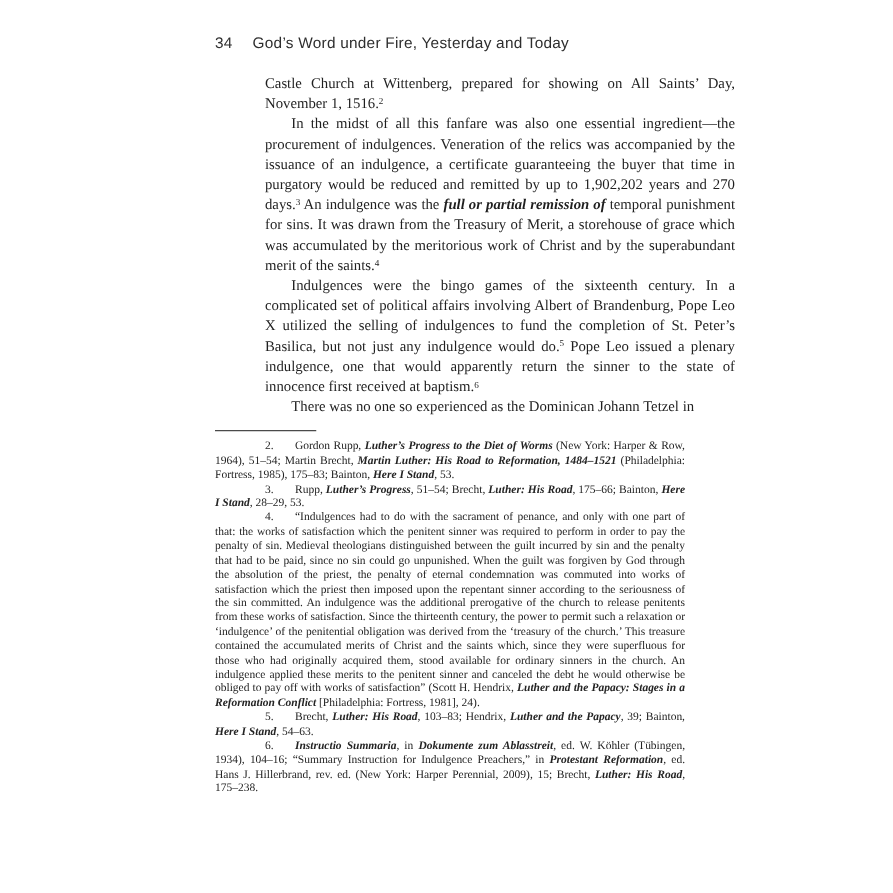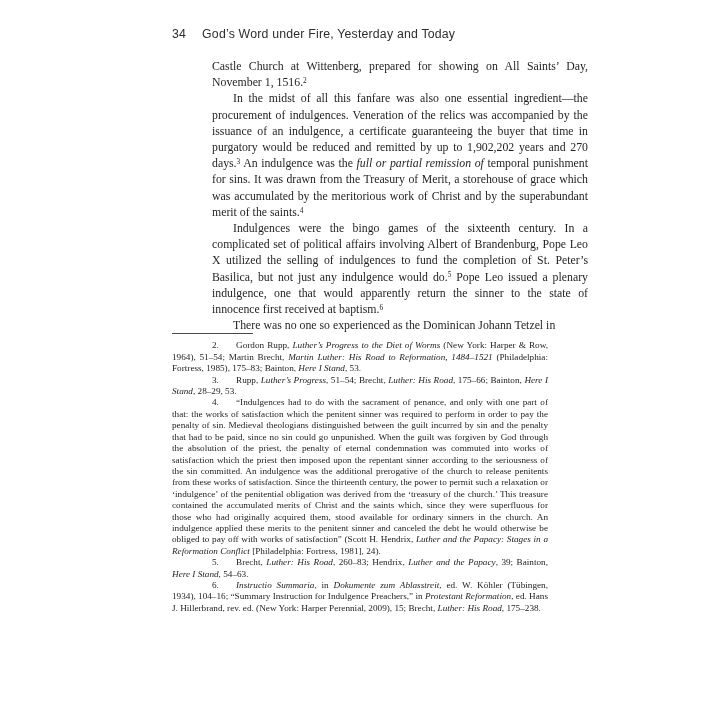--- a/index.html
+++ b/index.html
@@ -34,35 +34,35 @@
   }
   .body-para.indent { text-indent: 21px; }
   .section-heading {
     font-family: "Liberation Sans", sans-serif;
     font-weight: bold;
     font-size: 14.6px;
     letter-spacing: -0.1px;
     color: #101010;
     margin: 13px 0 7px 0;
   }
-  .footnotes { width: 376px; }
+  .footnotes { margin-top: 11px; width: 376px; }
   .footnote-rule {
     width: 81px;
     border-top: 1.5px solid #4a4a4a;
     margin-bottom: 6px;
   }
   .footnote {
     font-size: 9.2px;
     line-height: 11.4px;
     text-align: justify;
     text-indent: 20px;
     color: #242424;
   }
   .fn-num { display: inline-block; width: 44px; }
-  .italic { font-style: italic; }
+  .italic { font-style: italic; font-weight: bold; }
   sup {
     font-size: 62%;
     line-height: 0;
     position: relative;
     top: -0.45em;
     vertical-align: baseline;
   }
 </style>
 </head>
 <body>
@@ -79,17 +79,17 @@
     <p class="body-para indent"><span>In the midst of all this fanfare was also one essential ingredient—the procurement of indulgences. Veneration of the relics was accompanied by the issuance of an indulgence, a certificate guaranteeing the buyer that time in purgatory would be reduced and remitted by up to 1,902,202 years and 270 days.</span><sup>3</sup><span> An indulgence was the </span><span class="italic">full or partial remission of</span><span> temporal punishment for sins. It was drawn from the Treasury of Merit, a storehouse of grace which was accumulated by the meritorious work of Christ and by the superabundant merit of the saints.</span><sup>4</sup></p>
     <p class="body-para indent"><span>Indulgences were the bingo games of the sixteenth century. In a complicated set of political affairs involving Albert of Brandenburg, Pope Leo X utilized the selling of indulgences to fund the completion of St. Peter’s Basilica, but not just any indulgence would do.</span><sup>5</sup><span> Pope Leo issued a plenary indulgence, one that would apparently return the sinner to the state of innocence first received at baptism.</span><sup>6</sup></p>
     <p class="body-para indent"><span>There was no one so experienced as the Dominican Johann Tetzel in</span></p>
   </main>
 
   <footer class="footnotes">
     <div class="footnote-rule"></div>
     <p class="footnote"><span class="fn-num">2.</span><span><span>Gordon Rupp, </span><span class="italic">Luther’s Progress to the Diet of Worms</span><span> (New York: Harper &amp; Row, 1964), 51–54; Martin Brecht, </span><span class="italic">Martin Luther: His Road to Reformation, 1484–1521</span><span> (Philadelphia: Fortress, 1985), 175–83; Bainton, </span><span class="italic">Here I Stand</span><span>, 53.</span></span></p>
     <p class="footnote"><span class="fn-num">3.</span><span><span>Rupp, </span><span class="italic">Luther’s Progress</span><span>, 51–54; Brecht, </span><span class="italic">Luther: His Road</span><span>, 175–66; Bainton, </span><span class="italic">Here I Stand</span><span>, 28–29, 53.</span></span></p>
     <p class="footnote"><span class="fn-num">4.</span><span><span>“Indulgences had to do with the sacrament of penance, and only with one part of that: the works of satisfaction which the penitent sinner was required to perform in order to pay the penalty of sin. Medieval theologians distinguished between the guilt incurred by sin and the penalty that had to be paid, since no sin could go unpunished. When the guilt was forgiven by God through the absolution of the priest, the penalty of eternal condemnation was commuted into works of satisfaction which the priest then imposed upon the repentant sinner according to the seriousness of the sin committed. An indulgence was the additional prerogative of the church to release penitents from these works of satisfaction. Since the thirteenth century, the power to permit such a relaxation or ‘indulgence’ of the penitential obligation was derived from the ‘treasury of the church.’ This treasure contained the accumulated merits of Christ and the saints which, since they were superfluous for those who had originally acquired them, stood available for ordinary sinners in the church. An indulgence applied these merits to the penitent sinner and canceled the debt he would otherwise be obliged to pay off with works of satisfaction” (Scott H. Hendrix, </span><span class="italic">Luther and the Papacy: Stages in a Reformation Conflict</span><span> [Philadelphia: Fortress, 1981], 24).</span></span></p>
-    <p class="footnote"><span class="fn-num">5.</span><span><span>Brecht, </span><span class="italic">Luther: His Road</span><span>, 260–83; Hendrix, </span><span class="italic">Luther and the Papacy</span><span>, 39; Bainton, </span><span class="italic">Here I Stand</span><span>, 54–63.</span></span></p>
+    <p class="footnote"><span class="fn-num">5.</span><span><span>Brecht, </span><span class="italic">Luther: His Road</span><span>, 103–83; Hendrix, </span><span class="italic">Luther and the Papacy</span><span>, 39; Bainton, </span><span class="italic">Here I Stand</span><span>, 54–63.</span></span></p>
     <p class="footnote"><span class="fn-num">6.</span><span><span class="italic">Instructio Summaria</span><span>, in </span><span class="italic">Dokumente zum Ablasstreit</span><span>, ed. W. Köhler (Tübingen, 1934), 104–16; “Summary Instruction for Indulgence Preachers,” in </span><span class="italic">Protestant Reformation</span><span>, ed. Hans J. Hillerbrand, rev. ed. (New York: Harper Perennial, 2009), 15; Brecht, </span><span class="italic">Luther: His Road</span><span>, 175–238.</span></span></p>
   </footer>
 
 </div>
 
 </body></html>

